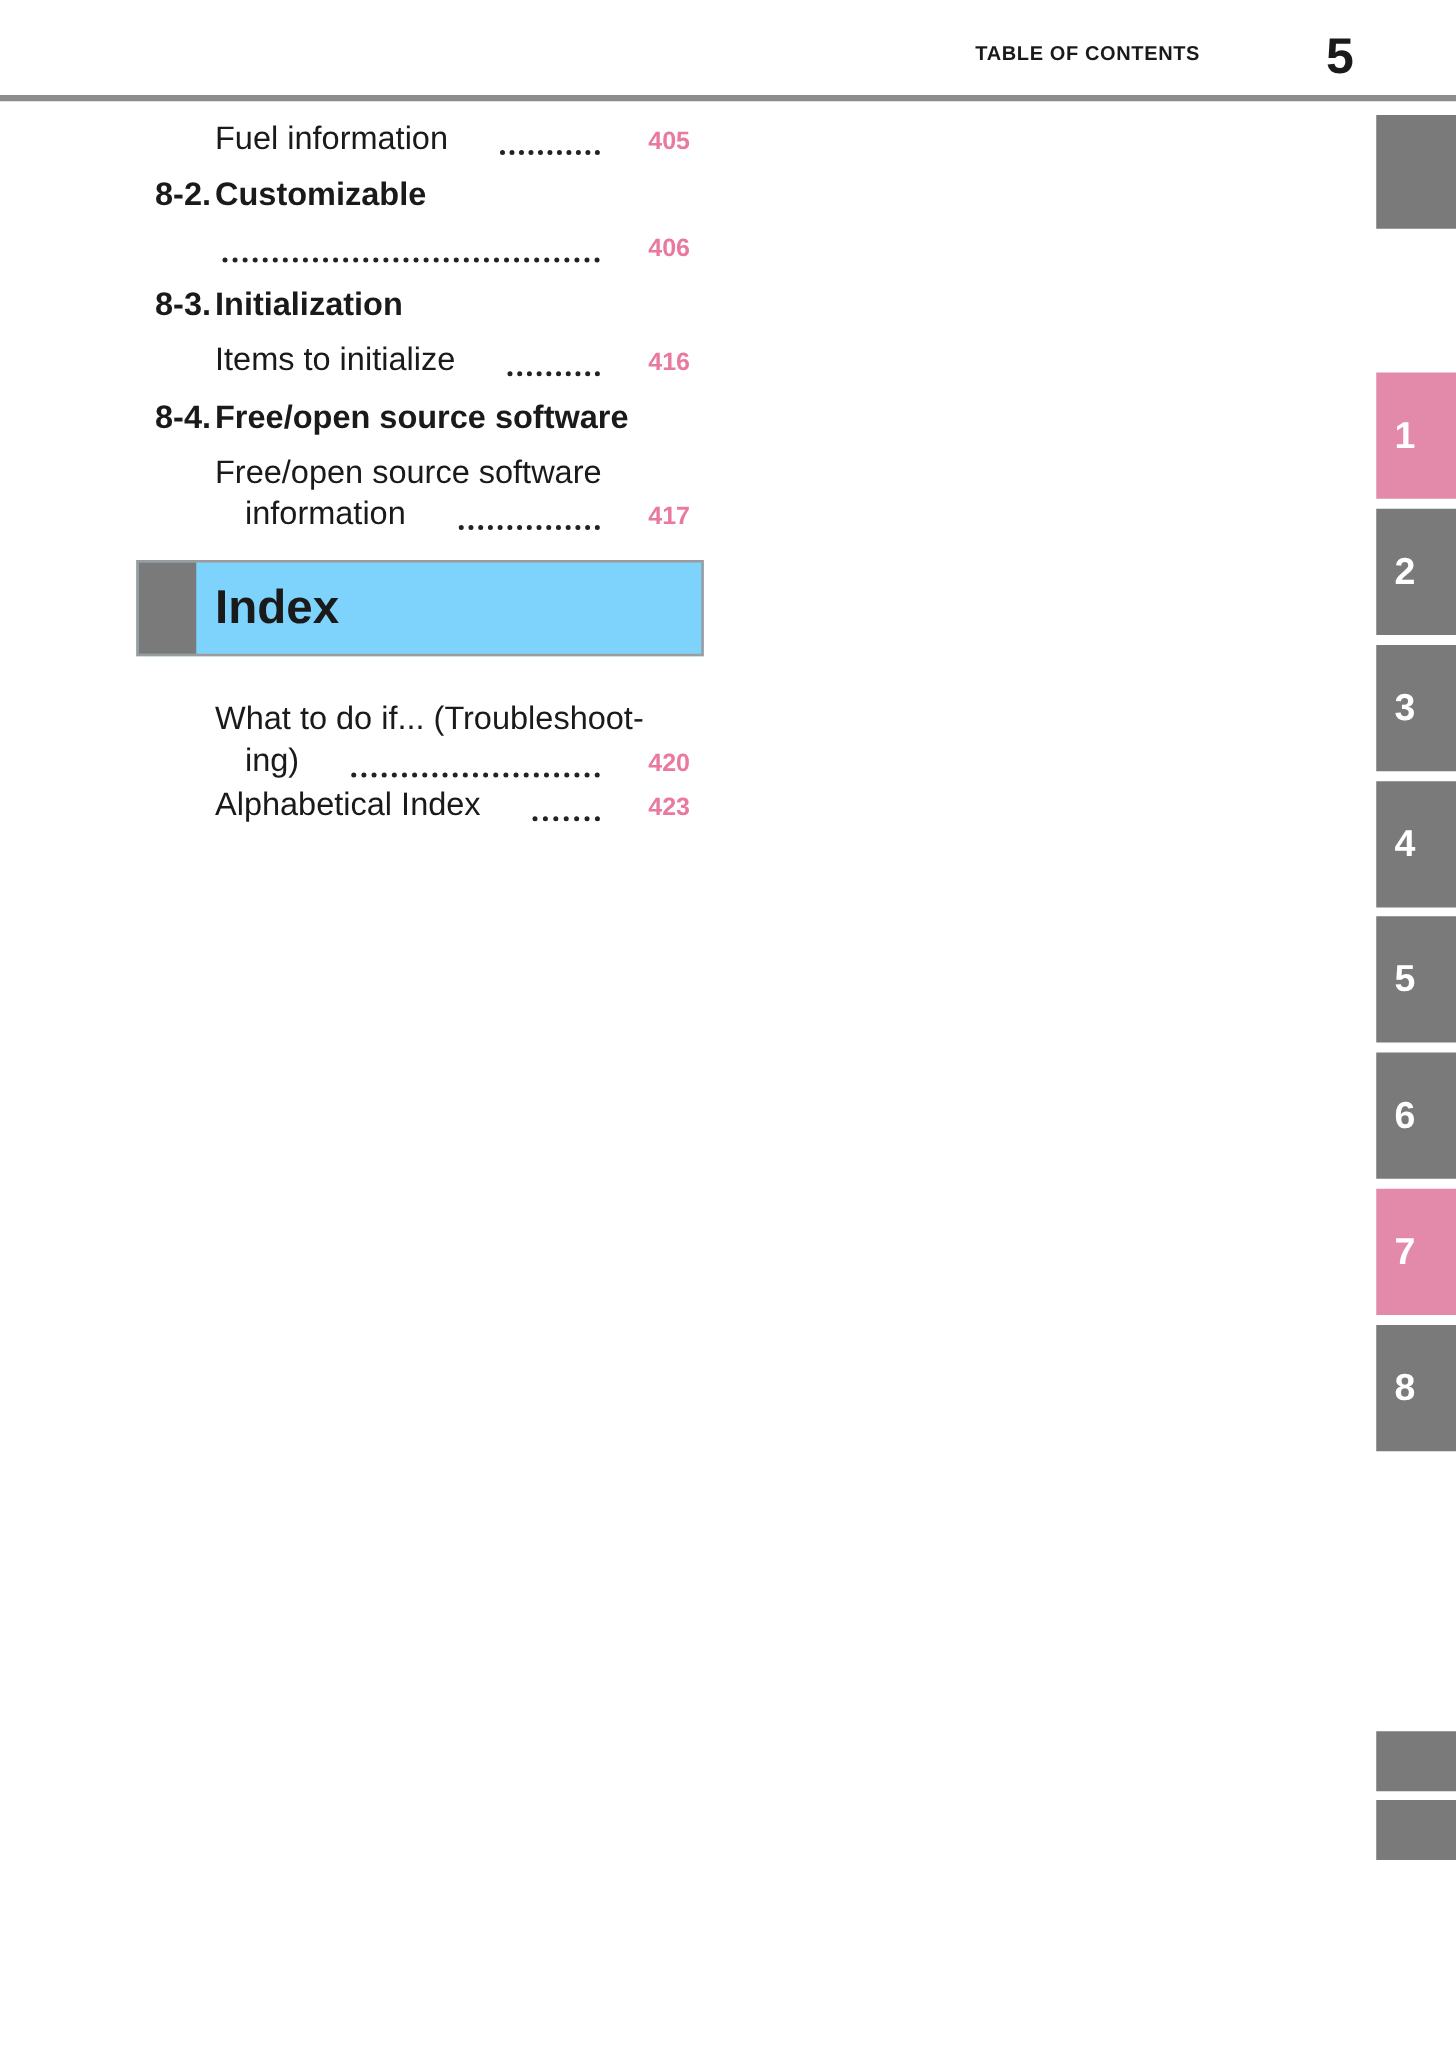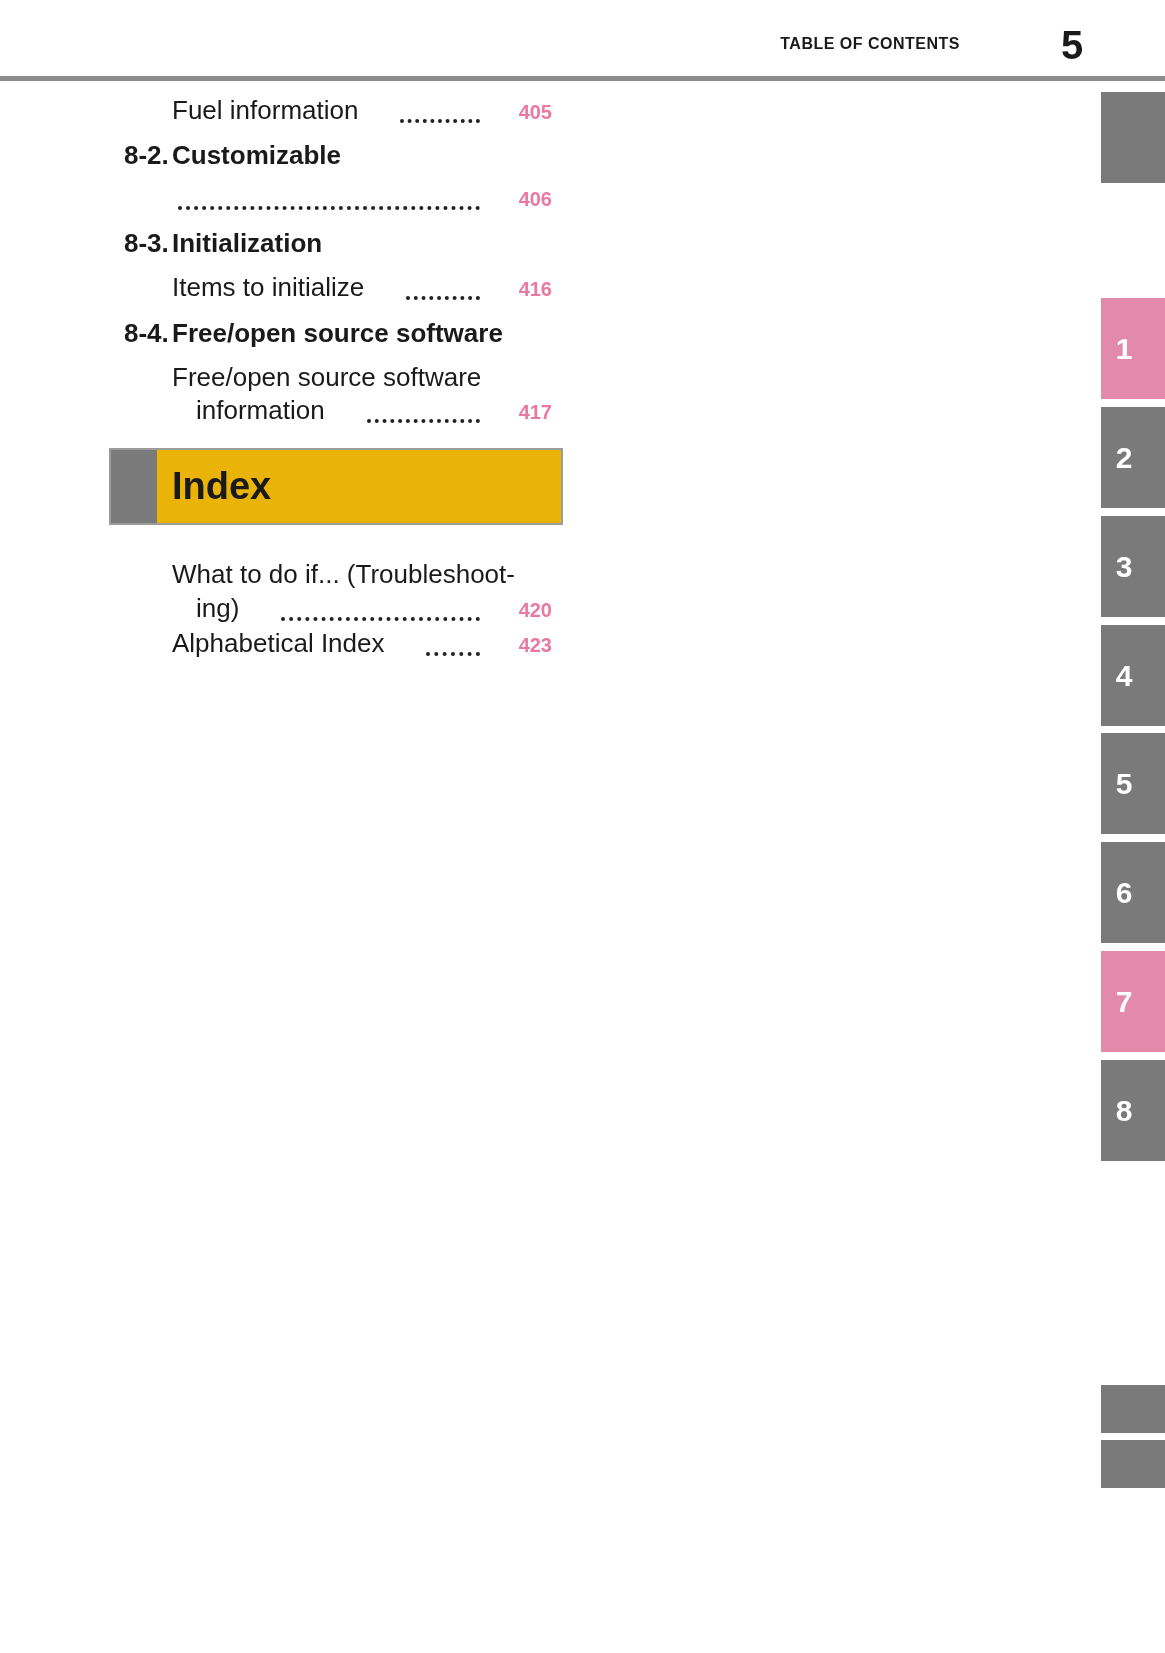--- a/index.html
+++ b/index.html
@@ -31,21 +31,21 @@
   .sec-num{position:absolute;left:112px;margin-left:12px;}
   .sec-ttl{position:absolute;left:172px;}
   .dots{
     flex:1;min-width:0;align-self:flex-end;
     border-bottom:4px dotted #222222;margin:0 3px 6px 6px;height:0;
   }
   .pg{font-size:20px;font-weight:bold;color:var(--page-pink,#e9799f);}
   
   .index-box{
     position:absolute;left:109px;top:448px;width:454px;height:77px;
-    border:2px solid var(--box-border,#9c9c9c);box-sizing:border-box;background:#eab308;
+    border:2px solid var(--box-border,#9c9c9c);box-sizing:border-box;background:#7dd3fc;
   }
   .index-tab{
     position:absolute;left:0;top:0;width:46px;height:100%;
     background:var(--tab-gray,#7a7a7a);
   }
   .index-label{
     position:absolute;left:61px;top:0;height:73px;line-height:73px;
     font-size:38px;font-weight:bold;color:var(--text,#1a1a1a);
   }
   

